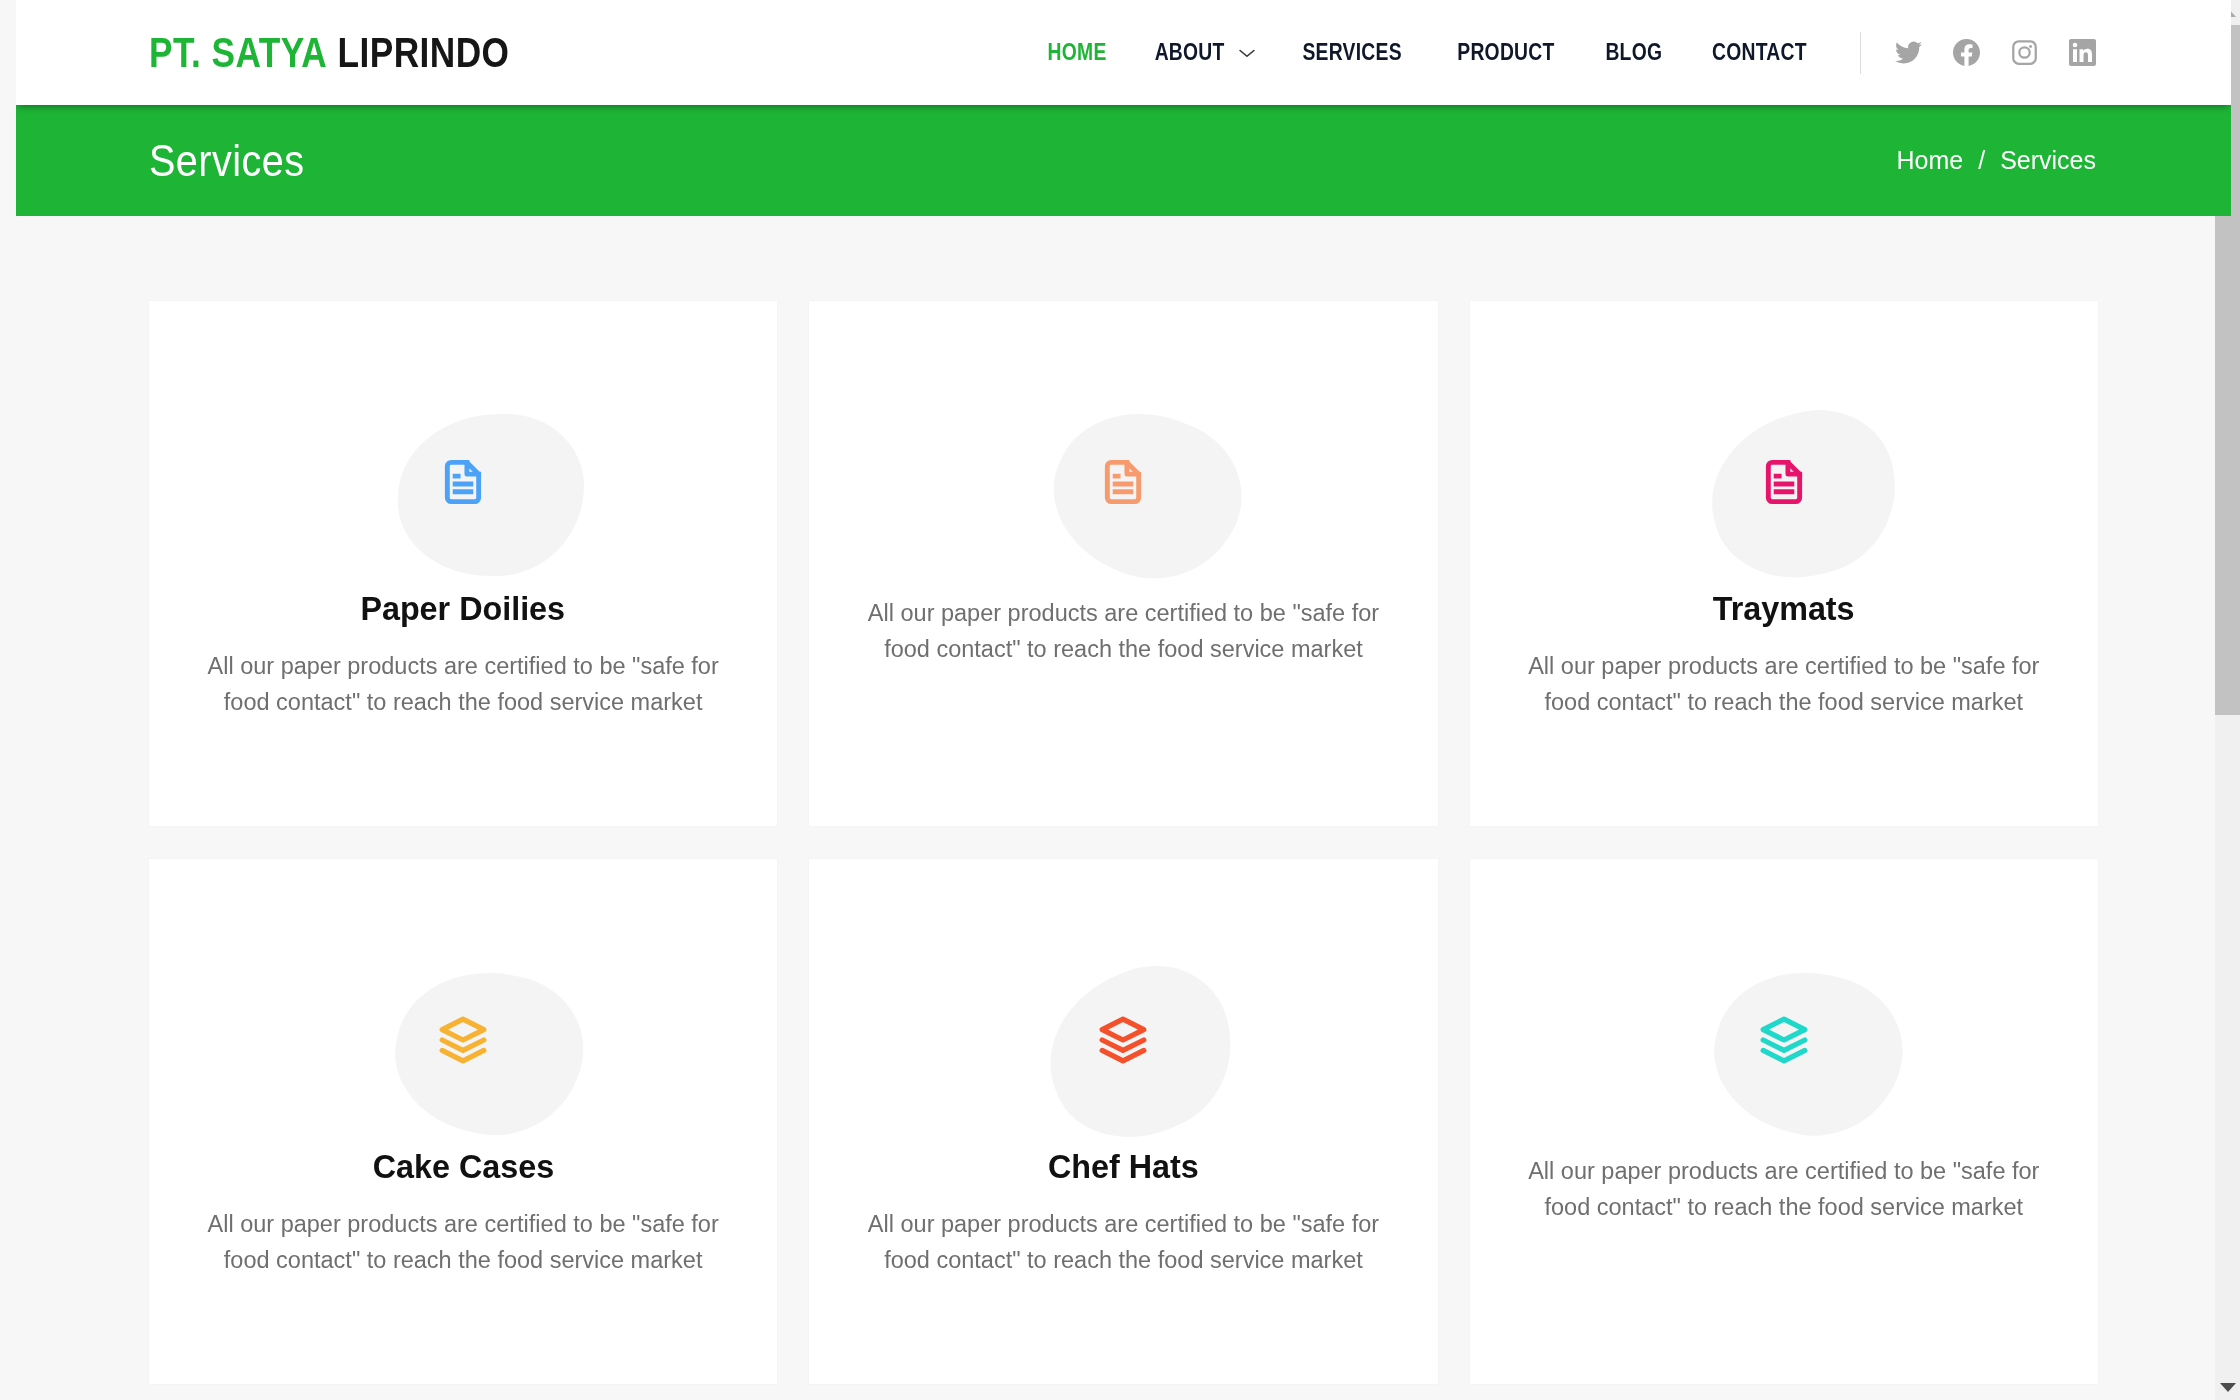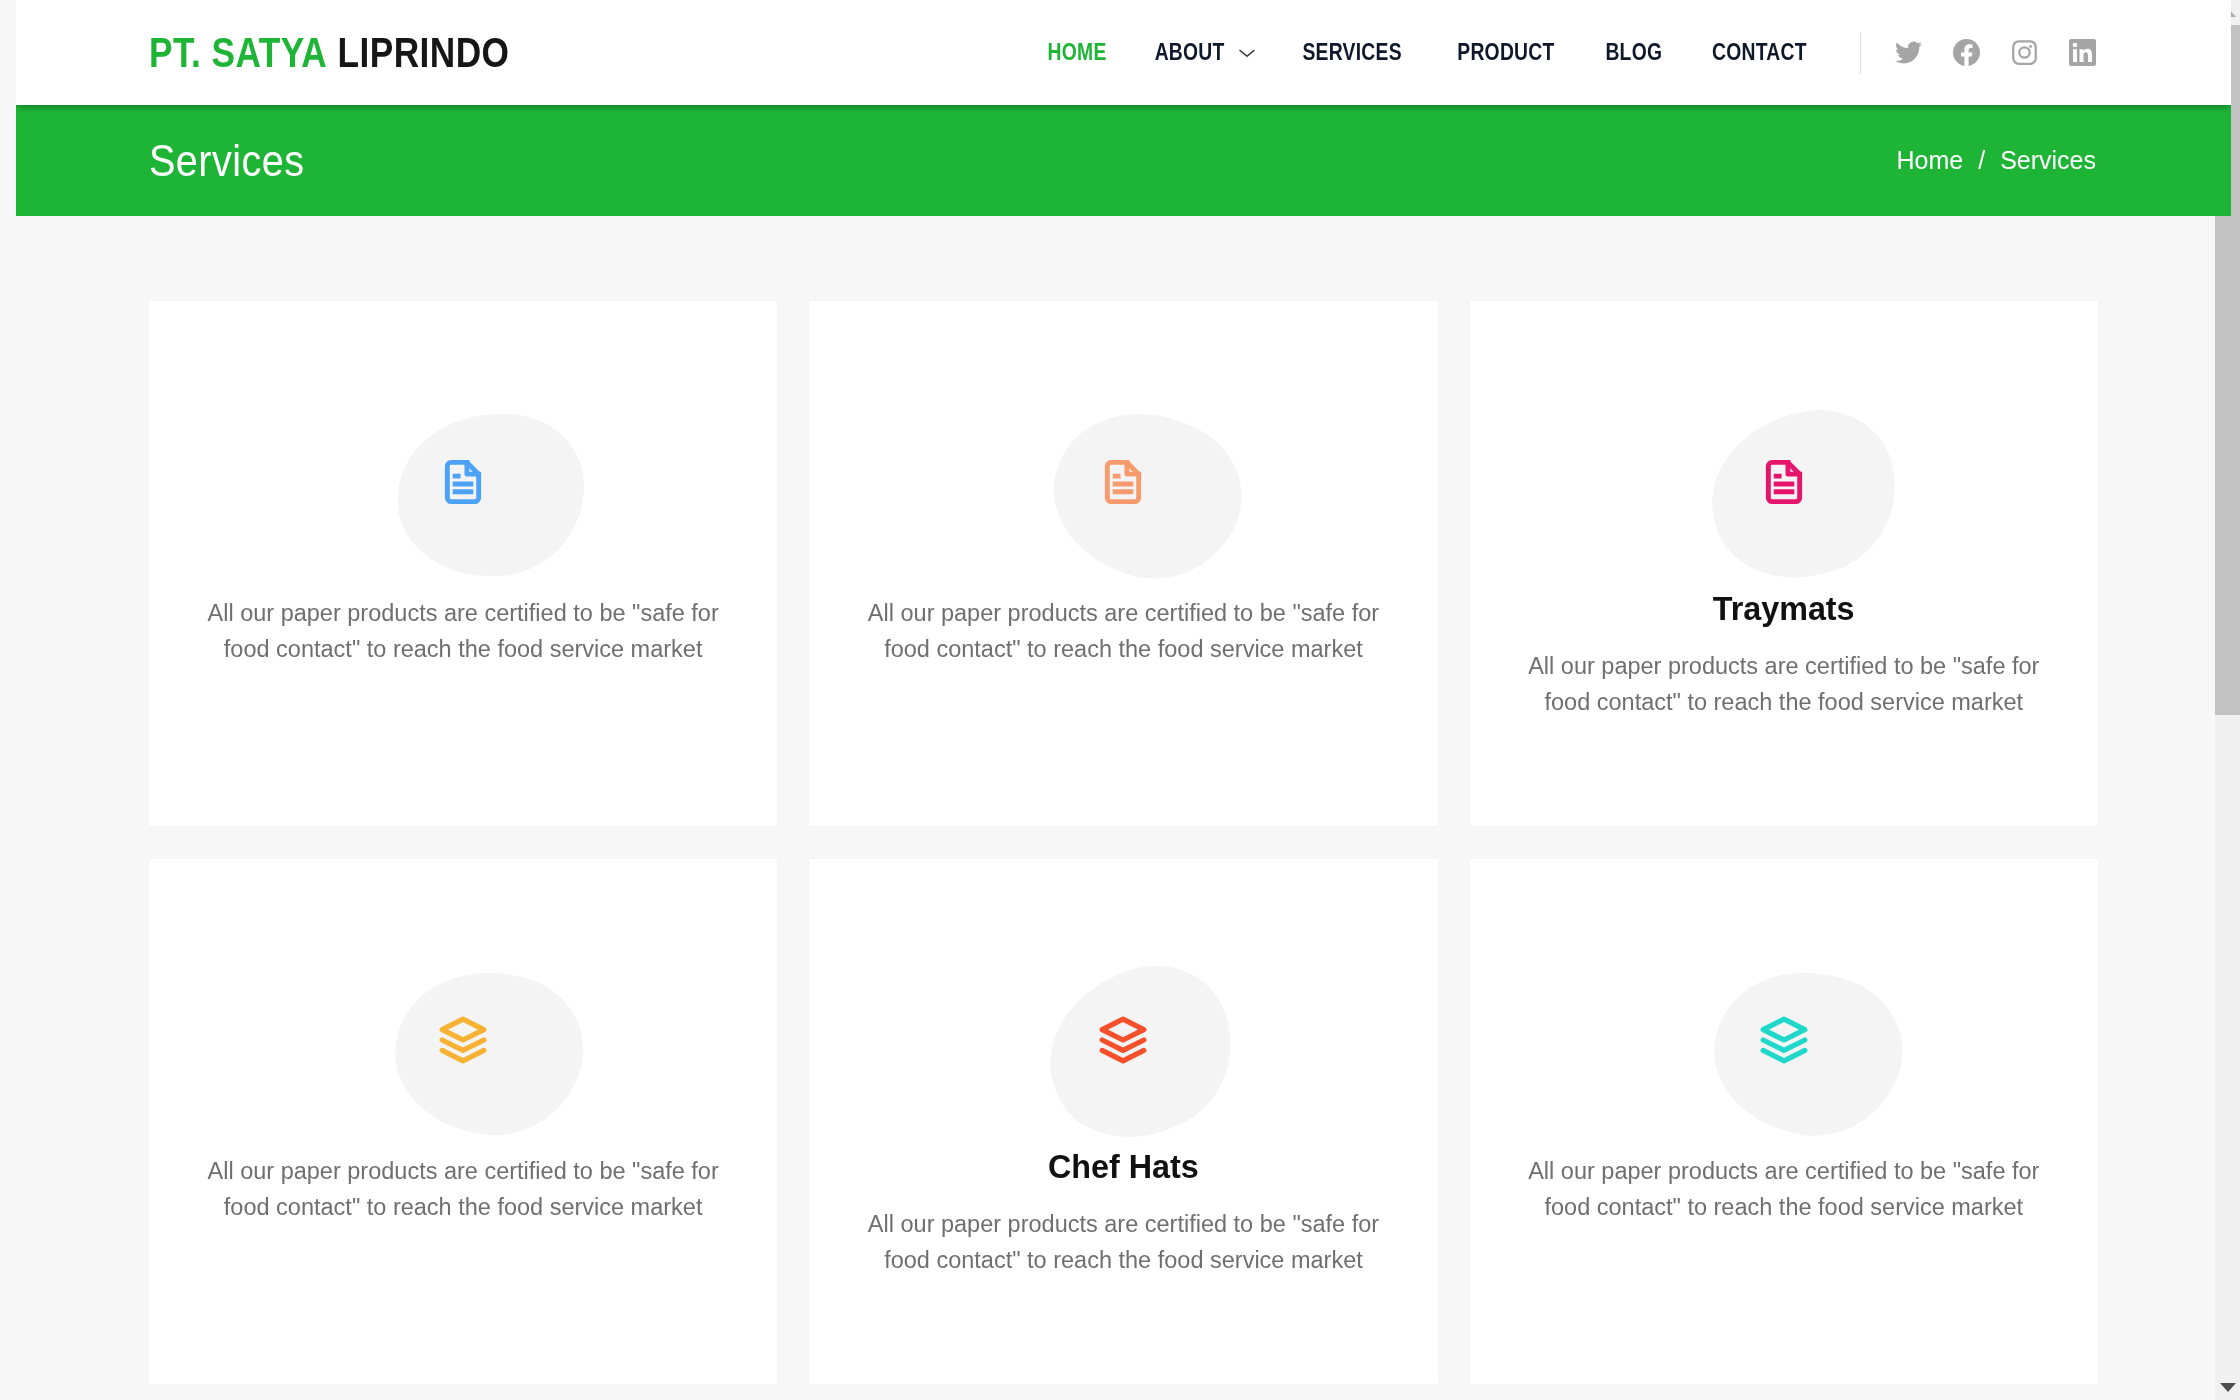--- a/index.html
+++ b/index.html
@@ -165,20 +165,21 @@
         <div class="icon-area">
           <div class="blob"></div>
           <svg class="card-icon" width="47" height="47" viewBox="0 0 24 24" fill="none" stroke="currentColor" stroke-width="2.5" stroke-linecap="square" stroke-linejoin="round">
               <path d="M14 2H6a2 2 0 0 0-2 2v16a2 2 0 0 0 2 2h12a2 2 0 0 0 2-2V8z"></path>
               <polyline points="14 2 14 8 20 8"></polyline>
               <line x1="16" y1="13" x2="8" y2="13"></line>
               <line x1="16" y1="17" x2="8" y2="17"></line>
               <polyline points="9.5 9 8 9"></polyline>
             </svg>
         </div>
+        <h3 class="card-title"><span class="cond">Paper Doilies</span></h3>
         <p class="card-desc">All our paper products are certified to be "safe for food contact" to reach the food service market</p>
       </div>
 
       <div class="card" style="--icon-color: #f79b6e;">
         <div class="icon-area">
           <div class="blob"></div>
           <svg class="card-icon" width="47" height="47" viewBox="0 0 24 24" fill="none" stroke="currentColor" stroke-width="2.5" stroke-linecap="square" stroke-linejoin="round">
               <path d="M14 2H6a2 2 0 0 0-2 2v16a2 2 0 0 0 2 2h12a2 2 0 0 0 2-2V8z"></path>
               <polyline points="14 2 14 8 20 8"></polyline>
               <line x1="16" y1="13" x2="8" y2="13"></line>
@@ -206,20 +207,21 @@
 
       <div class="card" style="--icon-color: #f7b233;">
         <div class="icon-area">
           <div class="blob"></div>
           <svg class="card-icon" width="50" height="50" viewBox="0 0 24 24" fill="none" stroke="currentColor" stroke-width="2.5" stroke-linecap="round" stroke-linejoin="round">
               <polygon points="12 2 2 7 12 12 22 7 12 2"></polygon>
               <polyline points="2 17 12 22 22 17"></polyline>
               <polyline points="2 12 12 17 22 12"></polyline>
             </svg>
         </div>
+        <h3 class="card-title"><span class="cond">Cake Cases</span></h3>
         <p class="card-desc">All our paper products are certified to be "safe for food contact" to reach the food service market</p>
       </div>
 
       <div class="card" style="--icon-color: #f4502b;">
         <div class="icon-area">
           <div class="blob"></div>
           <svg class="card-icon" width="50" height="50" viewBox="0 0 24 24" fill="none" stroke="currentColor" stroke-width="2.5" stroke-linecap="round" stroke-linejoin="round">
               <polygon points="12 2 2 7 12 12 22 7 12 2"></polygon>
               <polyline points="2 17 12 22 22 17"></polyline>
               <polyline points="2 12 12 17 22 12"></polyline>

